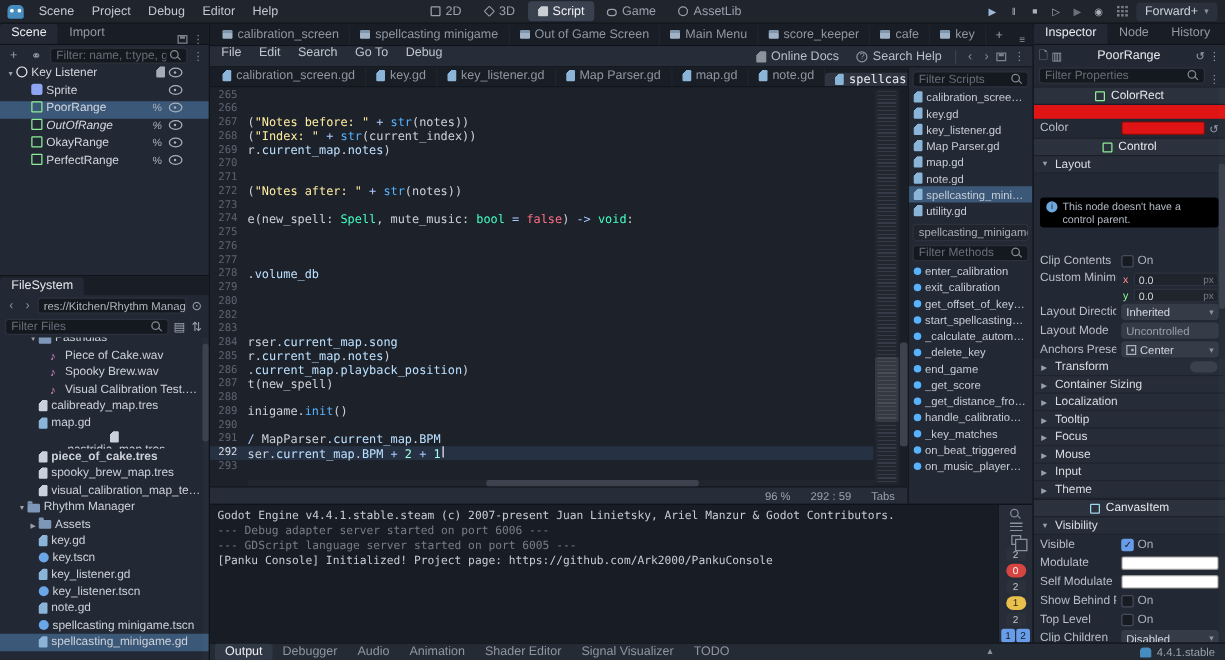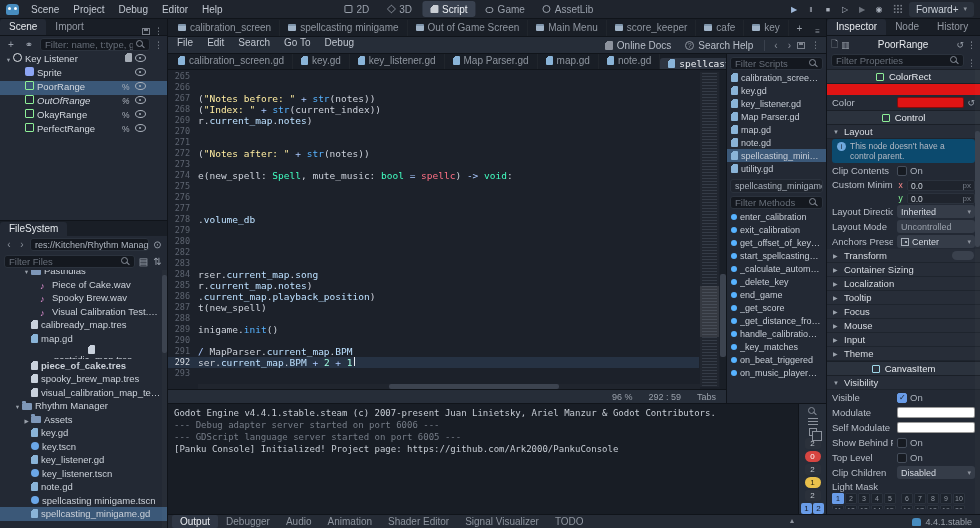--- a/index.html
+++ b/index.html
@@ -205,21 +205,21 @@
   .ival{width:78px;flex-shrink:0;display:flex;align-items:center;gap:3px}
   .cb{width:10px;height:10px;border:1px solid #454d5a;background:#171b22;border-radius:2px;position:relative;flex-shrink:0}
   .cb.on{background:var(--acc);border-color:var(--acc)}
   .cb.on::before{content:"✓";position:absolute;left:1px;top:-1px;font-size:8px;color:#141a24}
   .cbl{color:#aab1bb}
   .dd{flex:1;display:flex;align-items:center;background:#353c48;border-radius:3px;height:13px;padding:0 4px;color:#d5dae2;min-width:0}
   .dd .dlabel{flex:1;min-width:0;white-space:nowrap;overflow:hidden;font-size:9px}
   .dd.dim .dlabel{color:#9aa1ab}
   .swatch{flex:1;height:11px;border-radius:2px;border:1px solid rgba(0,0,0,.4)}
   .revert{color:#9aa1ab;font-size:9px}
-  .infobox{margin:0 5px;background:#0c4a6e;border-radius:3px;padding:3px 5px 3px 5px;display:flex;gap:4px;height:24px;overflow:hidden;position:relative}
+  .infobox{margin:19px 5px;background:#000000;border-radius:3px;padding:3px 5px 3px 5px;display:flex;gap:4px;height:24px;overflow:hidden;position:relative}
   .infoico{width:9px;height:9px;border-radius:50%;background:#6fa8dc;color:#141a24;font-size:7px;text-align:center;line-height:9px;flex-shrink:0}
   .infotxt{color:#b4bac4;font-size:8.5px;line-height:9.5px}
   .vecrow{display:flex;align-items:center;height:12px;gap:3px}
   .axis{width:7px;text-align:center;font-size:8.5px}
   .axis.x{color:#ff8a8a}.axis.y{color:#8aff9a}
   .numfield{flex:1;background:#1f242d;border:1px solid #2b323d;border-radius:2px;height:11px;line-height:10px;padding:0 3px;display:flex}
   .numfield .nv{flex:1;color:#ced4dc;font-size:8.5px}
   .numfield .unit{color:#767d88;font-size:8px}
   .anchico{width:8px;height:8px;border:1px solid #aab1bb;position:relative;flex-shrink:0}
   .anchico::before{content:"";position:absolute;left:2.5px;top:2.5px;width:2px;height:2px;background:#aab1bb}
@@ -645,21 +645,21 @@
               <div class="cl">
                 <span class="ln">272</span>
                 <span class="lc"><span class="tok-d">(</span><span class="tok-s">"Notes after: "</span><span class="tok-p"> + </span><span class="tok-f">str</span><span class="tok-d">(notes))</span></span>
               </div>
               <div class="cl">
                 <span class="ln">273</span>
                 <span class="lc"></span>
               </div>
               <div class="cl">
                 <span class="ln">274</span>
-                <span class="lc"><span class="tok-d">e(new_spell: </span><span class="tok-t">Spell</span><span class="tok-d">, mute_music: </span><span class="tok-t">bool</span><span class="tok-p"> = </span><span class="tok-k">spellc</span><span class="tok-d">) </span><span class="tok-p">-&gt;</span><span class="tok-d"> </span><span class="tok-t">void</span><span class="tok-d">:</span></span>
+                <span class="lc"><span class="tok-d">e(new_spell: </span><span class="tok-t">Spell</span><span class="tok-d">, mute_music: </span><span class="tok-t">bool</span><span class="tok-p"> = </span><span class="tok-k">false</span><span class="tok-d">) </span><span class="tok-p">-&gt;</span><span class="tok-d"> </span><span class="tok-t">void</span><span class="tok-d">:</span></span>
               </div>
               <div class="cl">
                 <span class="ln">275</span>
                 <span class="lc"></span>
               </div>
               <div class="cl">
                 <span class="ln">276</span>
                 <span class="lc"></span>
               </div>
               <div class="cl">

